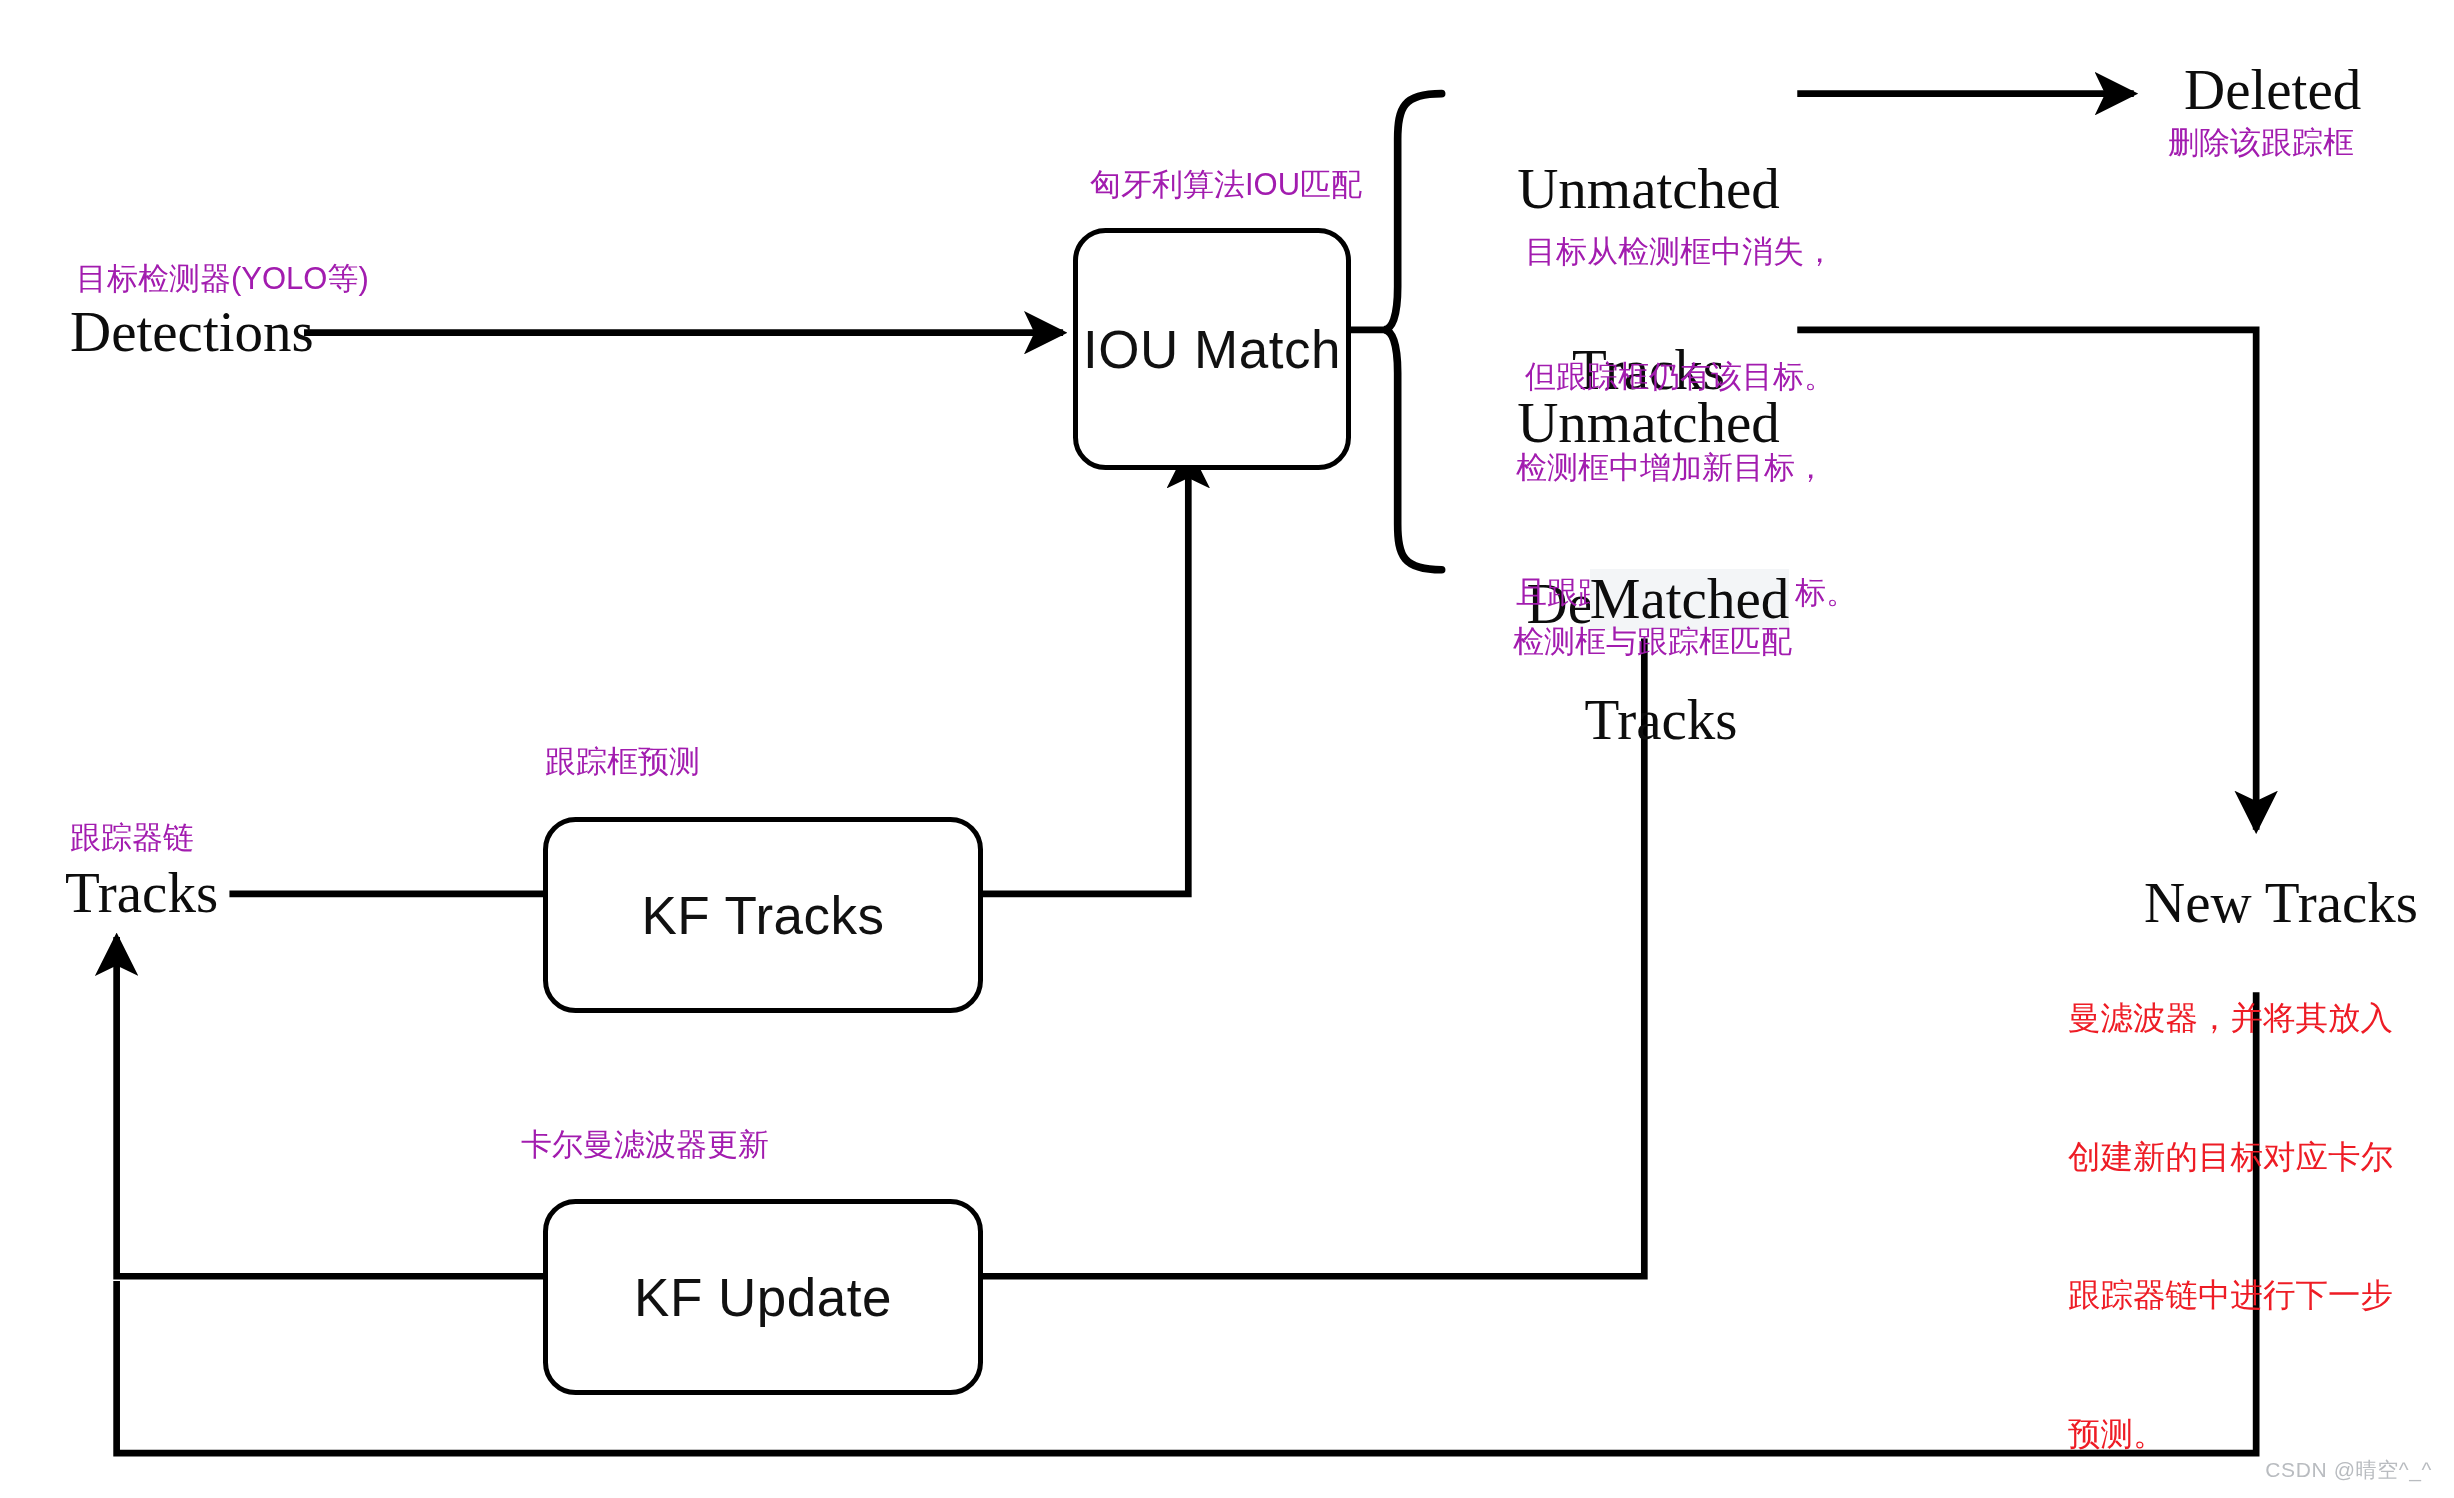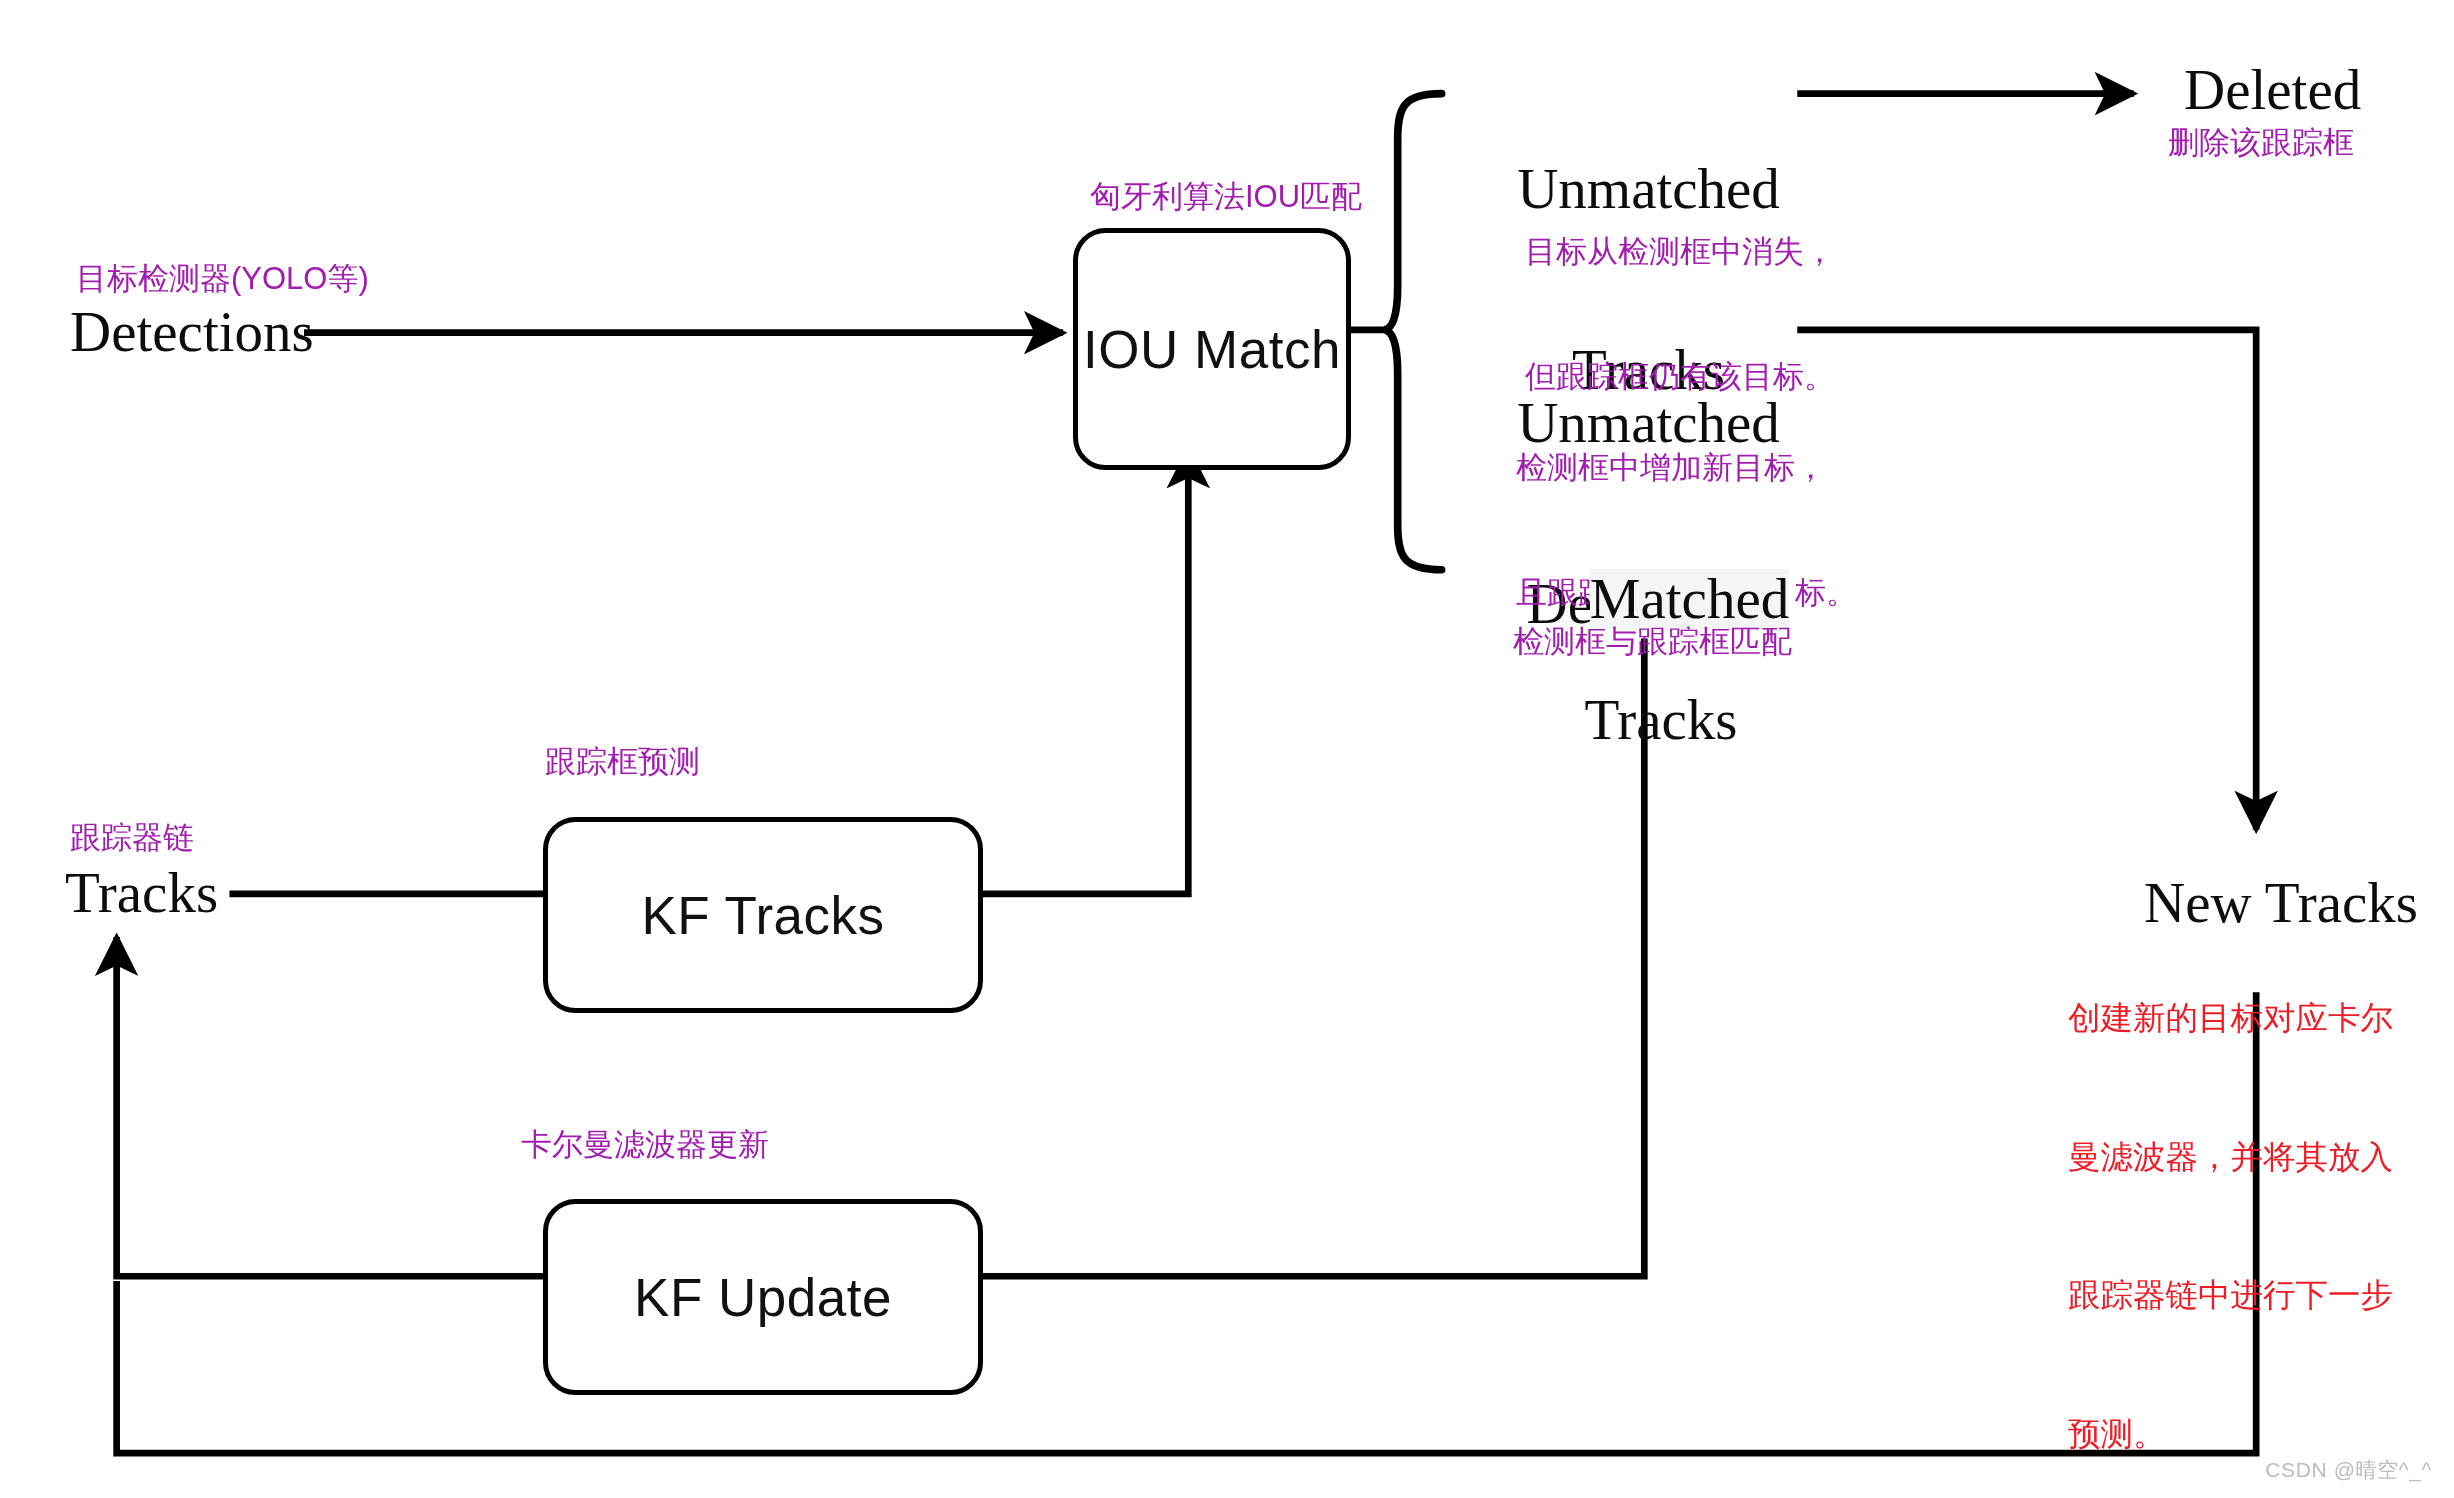--- a/index.html
+++ b/index.html
@@ -66,21 +66,21 @@
 
       <path d="M 568 1335 L 122 1335 L 122 980" marker-end="url(#ah)"></path>
 
       <path d="M 2360 1038 L 2360 1520 L 122 1520 L 122 1340"></path>
     </g>
   </svg>
 
   <div class="txt cn-red" style="left:76px;top:258px;">目标检测器(YOLO等)</div>
   <div class="txt en" style="left:70px;top:302px;">Detections</div>
 
-  <div class="txt cn-red" style="left:1090px;top:176px;">匈牙利算法IOU匹配</div>
+  <div class="txt cn-red" style="left:1090px;top:164px;">匈牙利算法IOU匹配</div>
   <div class="node-box" style="left:1073px;top:212px;width:268px;height:232px;">
     <span>IOU Match</span>
   </div>
 
   <div class="txt en center" style="left:1491px;top:38px;width:315px;">
     <div>Unmatched</div>
     <div>Tracks</div>
   </div>
   <div class="txt cn-red" style="left:1525px;top:148px;">
     <div>目标从检测框中消失，</div>
@@ -100,22 +100,22 @@
   </div>
 
   <div class="txt en center" style="left:1508px;top:509px;width:306px;">
     <div class="hl" style="display:inline-block;">Matched</div>
     <div>Tracks</div>
   </div>
   <div class="txt cn-red" style="left:1513px;top:621px;">检测框与跟踪框匹配</div>
 
   <div class="txt en" style="left:2144px;top:841px;margin-top:32px;">New Tracks</div>
   <div class="txt cn-red-lg" style="left:2068px;top:903px;">
+    <div>曼滤波器，并将其放入</div>
     <div>创建新的目标对应卡尔</div>
-    <div>曼滤波器，并将其放入</div>
     <div>跟踪器链中进行下一步</div>
     <div>预测。</div>
   </div>
 
   <div class="txt cn-red" style="left:70px;top:817px;">跟踪器链</div>
   <div class="txt en" style="left:65px;top:863px;">Tracks</div>
 
   <div class="txt cn-red" style="left:545px;top:741px;">跟踪框预测</div>
   <div class="node-box" style="left:543px;top:801px;width:430px;height:186px;">
     <span>KF Tracks</span>

